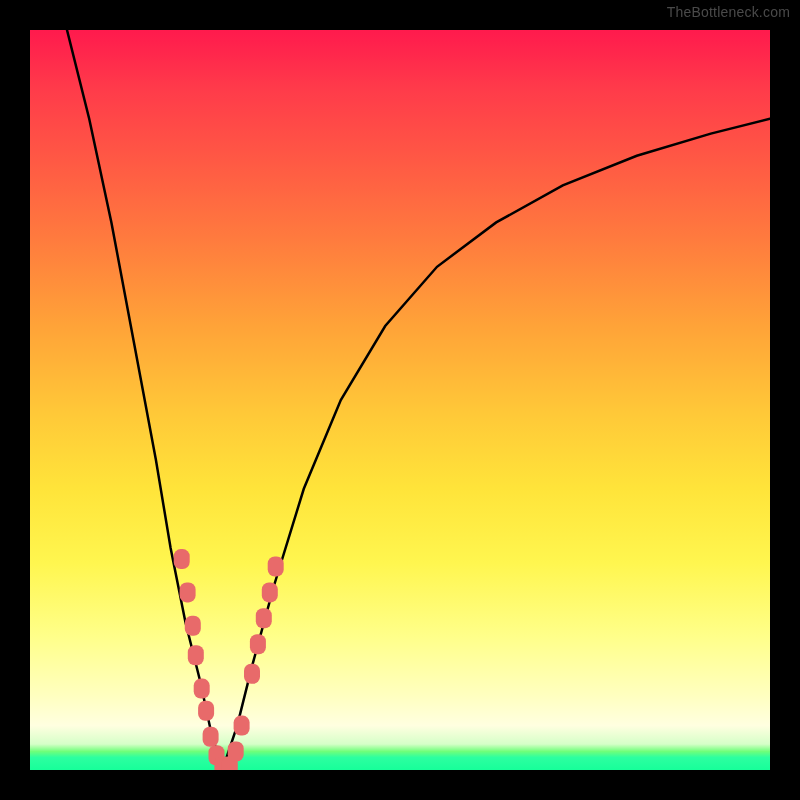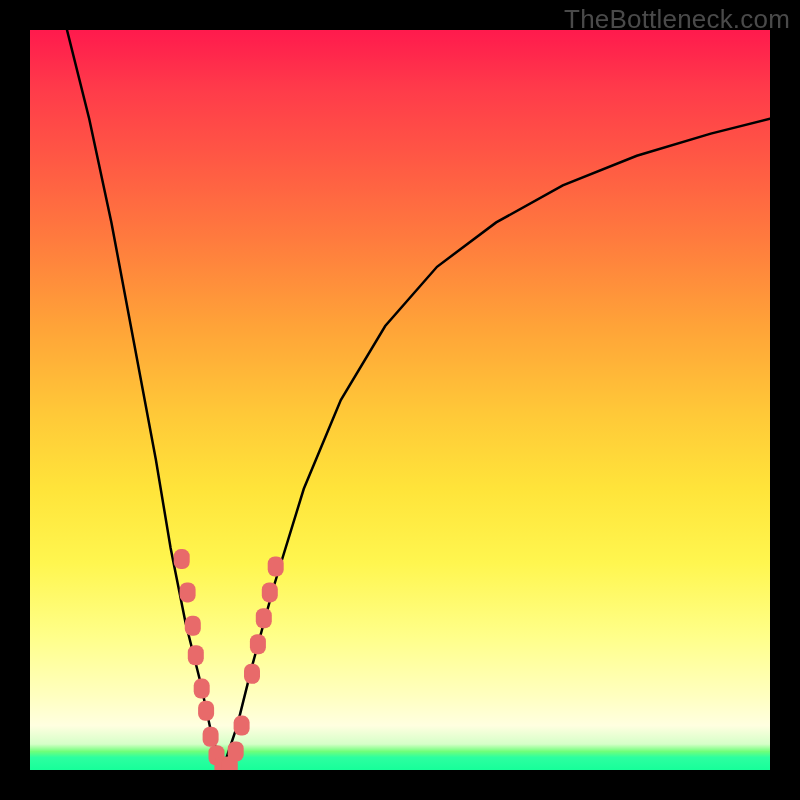--- a/index.html
+++ b/index.html
@@ -50,21 +50,21 @@
     left: 0;
     top: 0;
     width: 740px;
     height: 740px;
   }
   .watermark {
     position: absolute;
     top: 4px;
     right: 10px;
     color: #4a4a4a;
-    font-size: 26px;
+    font-size: 14px;
     font-weight: 500;
     letter-spacing: 0.2px;
   }
 </style>
 </head>
 <body>
 
 <div class="frame">
   <div class="plot">
     <svg viewBox="0 0 740 740">

